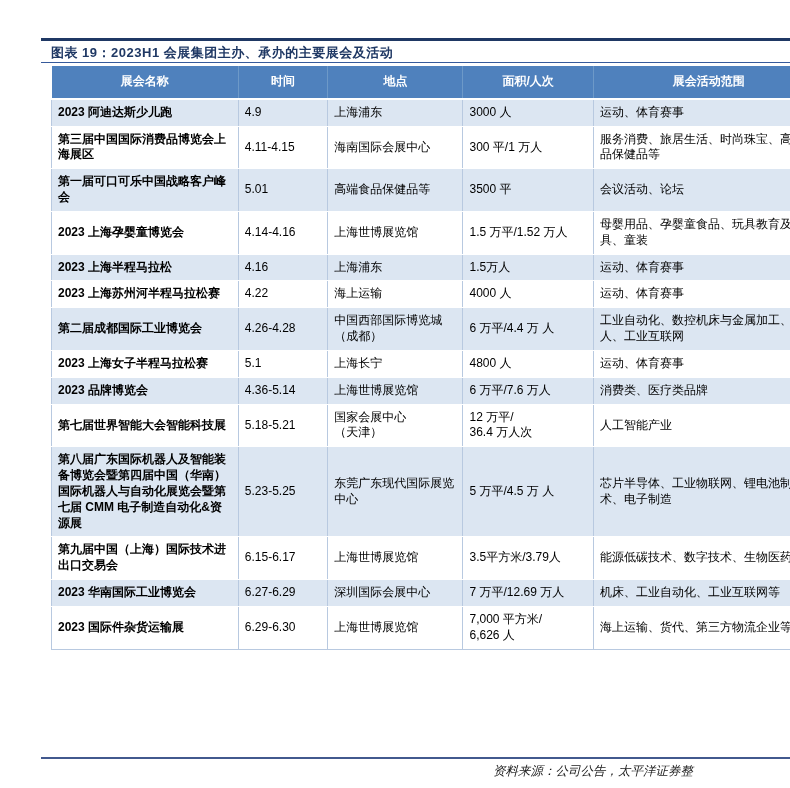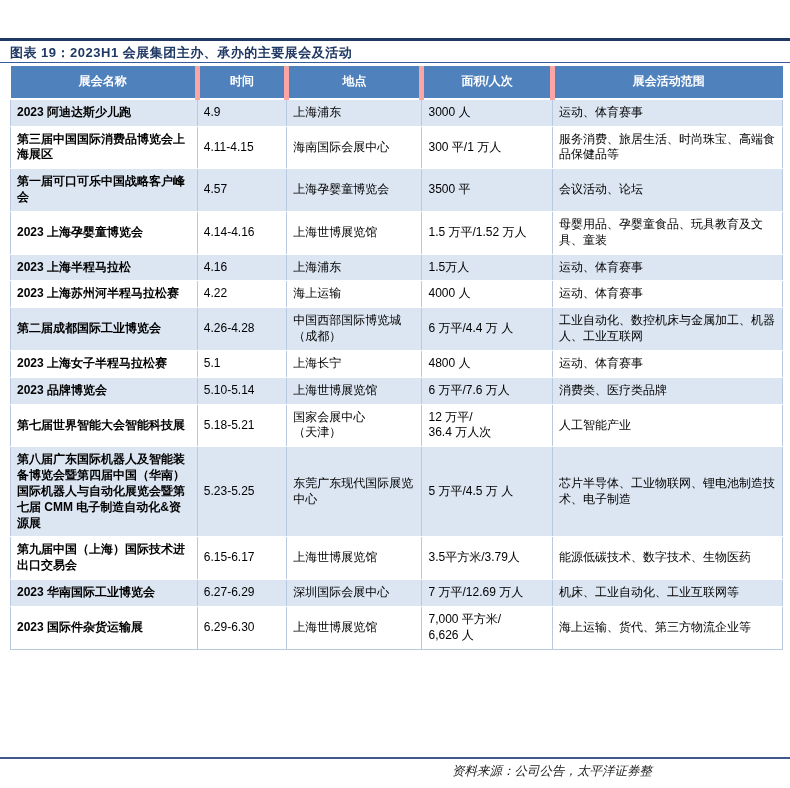--- a/index.html
+++ b/index.html
@@ -4,21 +4,21 @@
 <style>
   * { margin: 0; padding: 0; box-sizing: border-box; }
   html, body { background: #ffffff; }
   body {
     width: 790px; height: 788px;
     font-family: "Liberation Sans", "DejaVu Sans", sans-serif;
     color: #000;
     overflow: hidden;
     position: relative;
   }
-  .page { width: 644px; height: 788px; position: relative; }
+  .page { width: 644px; height: 788px; position: relative; margin-left: 41px; }
 
   .top-rule {
     position: absolute; left: 0; top: 38px;
     width: 790px; height: 3px; background: #1f3864;
   }
   .figure-title {
     position: absolute; left: 10px; top: 44px; width: 770px;
     font-size: 13px; font-weight: bold; color: #1f3864;
     letter-spacing: 0.5px; white-space: nowrap;
   }
@@ -41,21 +41,21 @@
   .exhibit-table col.c4 { width: 16.9%; }
   .exhibit-table col.c5 { width: 29.8%; }
 
   .exhibit-table th {
     background: #4f81bd;
     color: #ffffff;
     font-weight: bold;
     font-size: 12px;
     text-align: center;
     padding: 8px 4px;
-    border-left: 5px solid #fca5a5;
+    border-left: 1px solid #fca5a5;
     border-right: 1px solid #6d99c8;
     border-bottom: 2px solid #ffffff;
   }
   .exhibit-table th:first-child { border-left: none; }
   .exhibit-table th:last-child { border-right: none; }
 
   .exhibit-table td {
     padding: 5px 7px 5px 6px;
     vertical-align: middle;
     border-left: 1px solid #b8c9e0;
@@ -121,22 +121,22 @@
         </tr>
         <tr>
           <td>第三届中国国际消费品博览会上海展区</td>
           <td>4.11-4.15</td>
           <td>海南国际会展中心</td>
           <td>300 平/1 万人</td>
           <td>服务消费、旅居生活、时尚珠宝、高端食品保健品等</td>
         </tr>
         <tr>
           <td>第一届可口可乐中国战略客户峰会</td>
-          <td>4.57</td>
-          <td>上海孕婴童博览会</td>
+          <td>5.01</td>
+          <td>高端食品保健品等</td>
           <td>3500 平</td>
           <td>会议活动、论坛</td>
         </tr>
         <tr>
           <td>2023 上海孕婴童博览会</td>
           <td>4.14-4.16</td>
           <td>上海世博展览馆</td>
           <td>1.5 万平/1.52 万人</td>
           <td>母婴用品、孕婴童食品、玩具教育及文具、童装</td>
         </tr>
@@ -163,21 +163,21 @@
         </tr>
         <tr>
           <td>2023 上海女子半程马拉松赛</td>
           <td>5.1</td>
           <td>上海长宁</td>
           <td>4800 人</td>
           <td>运动、体育赛事</td>
         </tr>
         <tr>
           <td>2023 品牌博览会</td>
-          <td>5.10-5.14</td>
+          <td>4.36-5.14</td>
           <td>上海世博展览馆</td>
           <td>6 万平/7.6 万人</td>
           <td>消费类、医疗类品牌</td>
         </tr>
         <tr>
           <td>第七届世界智能大会智能科技展</td>
           <td>5.18-5.21</td>
           <td>国家会展中心
 （天津）</td>
           <td>12 万平/

